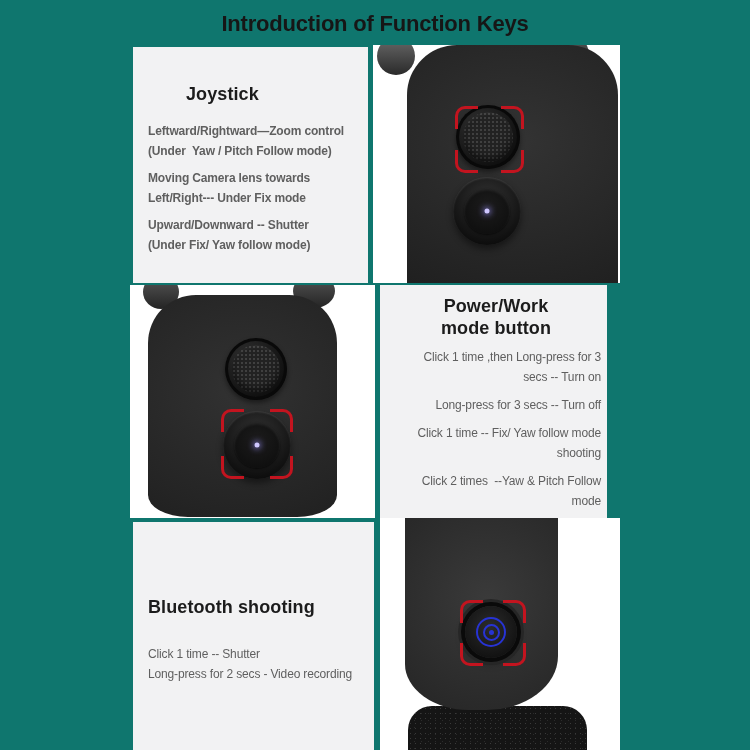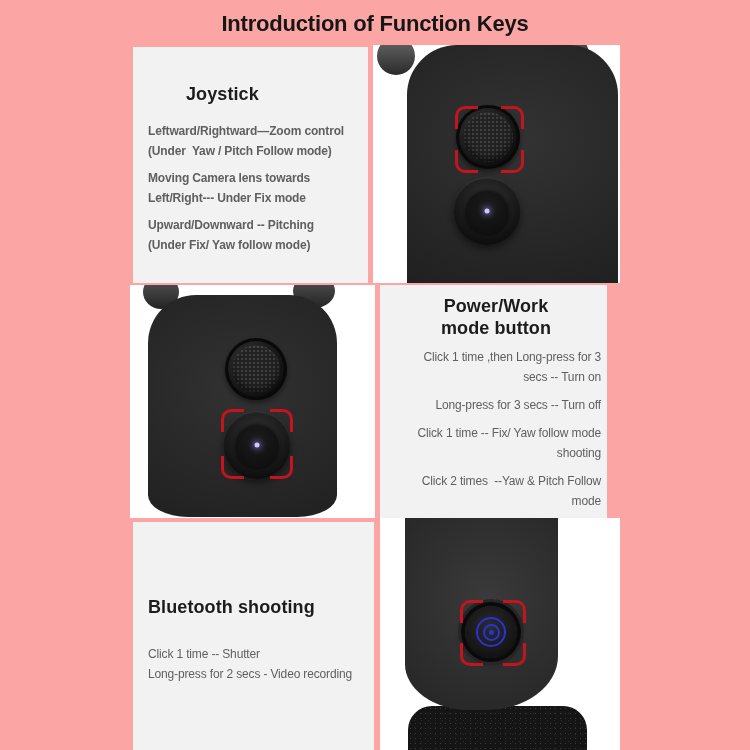--- a/index.html
+++ b/index.html
@@ -1,16 +1,16 @@
 <!DOCTYPE html>
 <html><head>
 <meta charset="utf-8">
 <style>
   html,body{margin:0;padding:0;background:#fff;}
-  #page{position:relative;width:750px;height:750px;background:#fca5a5;overflow:hidden;
+  #page{position:relative;width:750px;height:750px;background:#0f766e;overflow:hidden;
         font-family:"Liberation Sans","DejaVu Sans",sans-serif;}
   .page-title{position:absolute;top:11px;left:0;width:750px;text-align:center;
         font-size:22px;font-weight:700;color:#161616;letter-spacing:-0.2px;}
   
   .panel{position:absolute;background:#f2f2f3;box-sizing:border-box;}
   .panel h2{margin:0;font-size:18px;font-weight:700;color:#1c1c1c;line-height:22px;letter-spacing:0.1px;}
   .panel .body{color:#5f5f5f;font-size:12px;line-height:20px;letter-spacing:-0.15px;}
   .panel .para .line{white-space:pre;}
   #panel-joystick{left:133px;top:47px;width:235px;height:236px;padding:36px 10px 0 15px;}
   #panel-joystick h2{margin-bottom:16px;margin-left:38px;}
@@ -99,21 +99,21 @@
     <div class="body">
       <div class="para">
         <div class="line">Leftward/Rightward—Zoom control</div>
         <div class="line">(Under  Yaw / Pitch Follow mode)</div>
       </div>
       <div class="para">
         <div class="line">Moving Camera lens towards</div>
         <div class="line">Left/Right--- Under Fix mode</div>
       </div>
       <div class="para">
-        <div class="line">Upward/Downward -- Pitching</div>
+        <div class="line">Upward/Downward -- Shutter</div>
         <div class="line">(Under Fix/ Yaw follow mode)</div>
       </div>
     </div>
   </div>
 
   <div class="photo" id="photo-joystick">
     <span class="ear" id="ear1L"></span>
     <span class="ear" id="ear1R"></span>
     <div class="gimbal-body" id="body1"></div>
     <div class="joystick" id="joy1">

